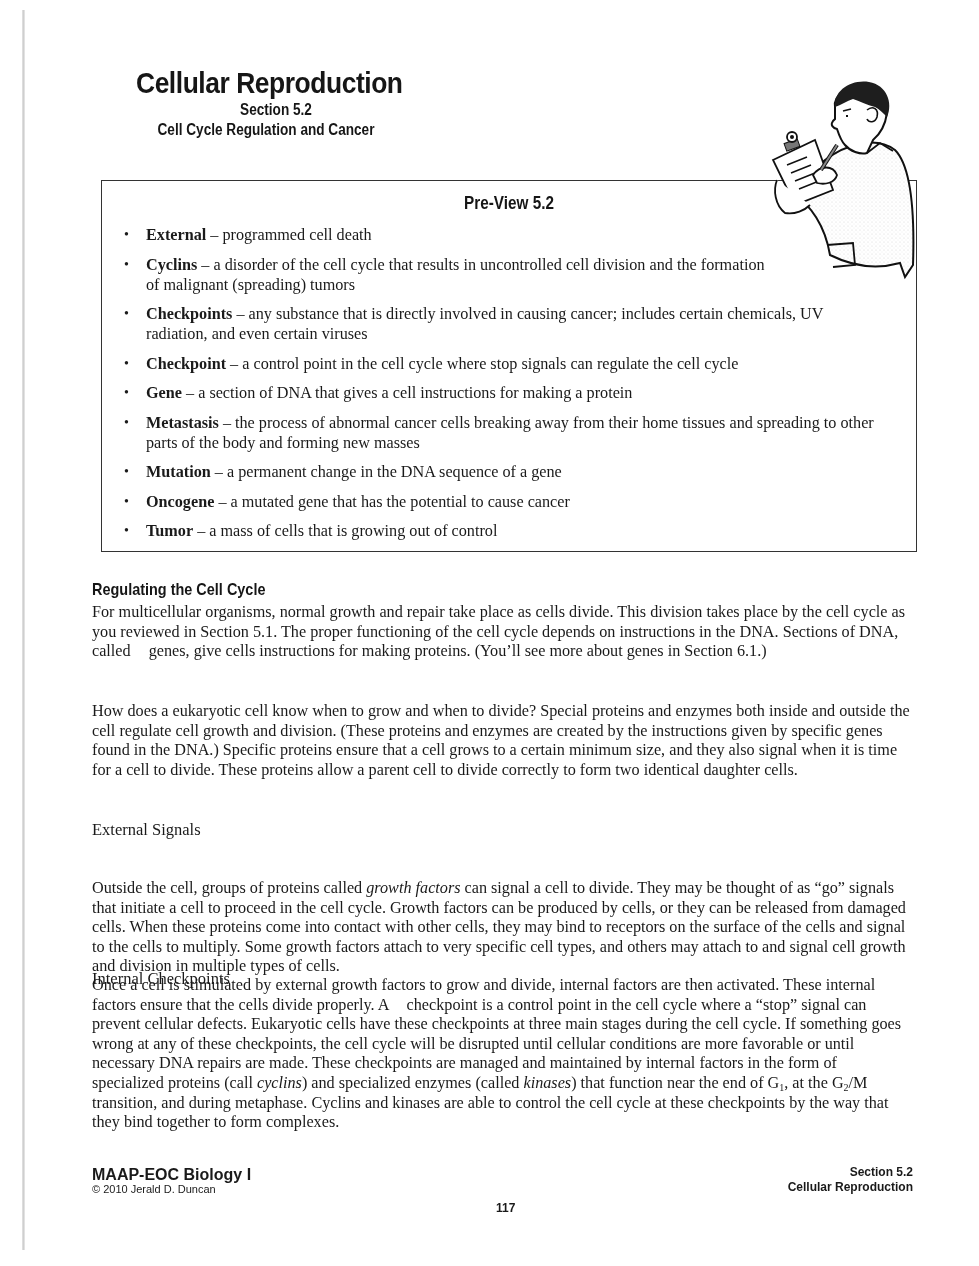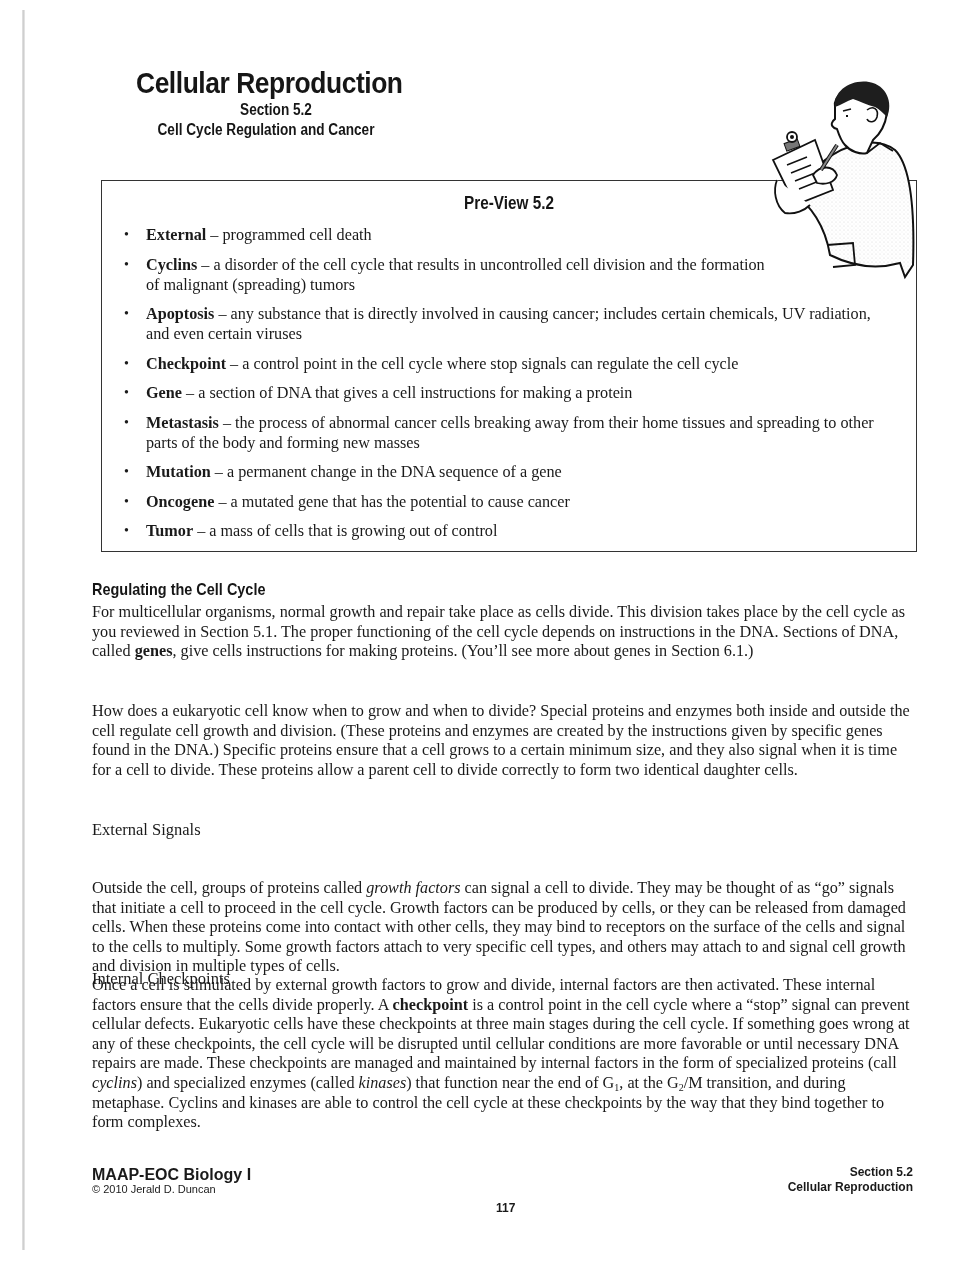--- a/index.html
+++ b/index.html
@@ -54,40 +54,40 @@
   .sh1 { top: 820px; }
   .para3 { top: 840px; margin-top: 39px; }
   .sh2 { top: 923px; margin-top: 46px; }
   .para4 { top: 976px; }
 
   .footer-left { position: absolute; left: 92px; top: 1168px; font-family: "Liberation Sans", sans-serif; font-size: 11px; line-height: 14px; }
   .footer-left .fl1 { font-weight: bold; font-size: 16px; }
   .footer-center { position: absolute; left: 496px; top: 1172px; font-family: "Liberation Sans", sans-serif; font-weight: bold; font-size: 12px; margin-top: 29px; }
   .footer-right { position: absolute; right: 66px; top: 1165px; text-align: right; font-family: "Liberation Sans", sans-serif; font-weight: bold; font-size: 12px; line-height: 15px; }
   i { font-style: italic; }
-  b { font-weight: bold; }
+  b { font-weight: normal; margin-left: 14px; }
   sub { font-size: 10px; vertical-align: -3px; line-height: 0; }
 </style>
 </head>
 <body>
 
 <div class="binding-edge"></div>
 
 <div class="title-block">
   <h1 class="main-title">Cellular Reproduction</h1>
   <div class="sub-title s1">Section 5.2</div>
   <div class="sub-title s2">Cell Cycle Regulation and Cancer</div>
 </div>
 
 <div class="preview-box">
   <div class="preview-heading">Pre-View 5.2</div>
   <ul class="term-list">
     <li class="term-item"><span class="bullet">•</span><span class="term">External</span><span> – programmed cell death</span></li>
     <li class="term-item narrow"><span class="bullet">•</span><span class="term">Cyclins</span><span> – a disorder of the cell cycle that results in uncontrolled cell division and the formation of malignant (spreading) tumors</span></li>
-    <li class="term-item"><span class="bullet">•</span><span class="term">Apoptosis</span><span> – any substance that is directly involved in causing cancer; includes certain chemicals, UV radiation, and even certain viruses</span></li>
+    <li class="term-item"><span class="bullet">•</span><span class="term">Checkpoints</span><span> – any substance that is directly involved in causing cancer; includes certain chemicals, UV radiation, and even certain viruses</span></li>
     <li class="term-item"><span class="bullet">•</span><span class="term">Checkpoint</span><span> – a control point in the cell cycle where stop signals can regulate the cell cycle</span></li>
     <li class="term-item"><span class="bullet">•</span><span class="term">Gene</span><span> – a section of DNA that gives a cell instructions for making a protein</span></li>
     <li class="term-item"><span class="bullet">•</span><span class="term">Metastasis</span><span> – the process of abnormal cancer cells breaking away from their home tissues and spreading to other parts of the body and forming new masses</span></li>
     <li class="term-item"><span class="bullet">•</span><span class="term">Mutation</span><span> – a permanent change in the DNA sequence of a gene</span></li>
     <li class="term-item"><span class="bullet">•</span><span class="term">Oncogene</span><span> – a mutated gene that has the potential to cause cancer</span></li>
     <li class="term-item"><span class="bullet">•</span><span class="term">Tumor</span><span> – a mass of cells that is growing out of control</span></li>
   </ul>
 </div>
 
 <svg class="scientist" viewBox="0 0 170 225">

